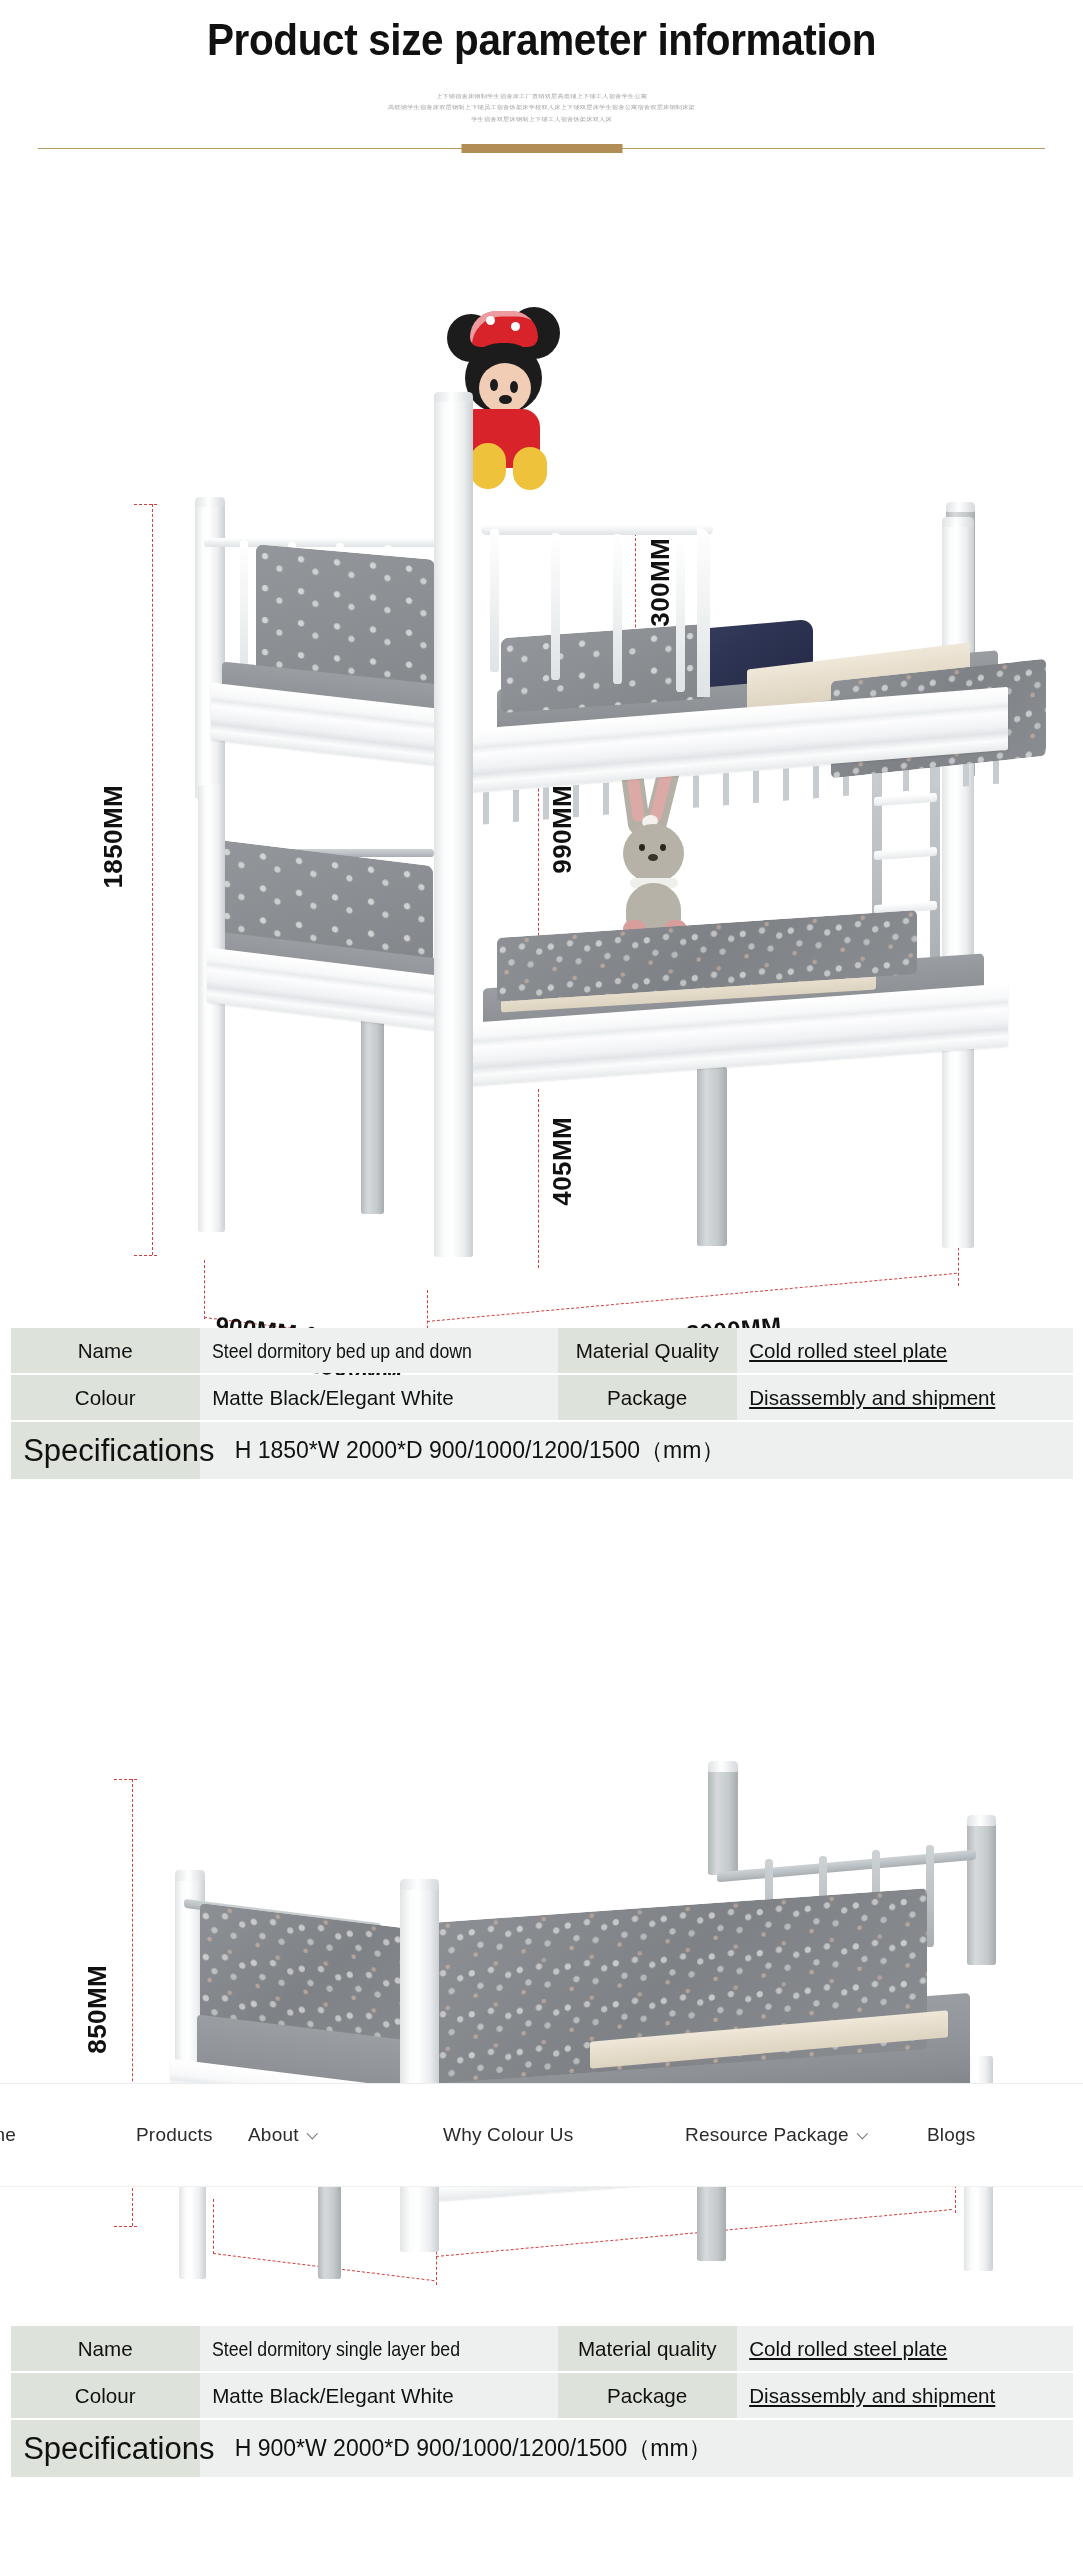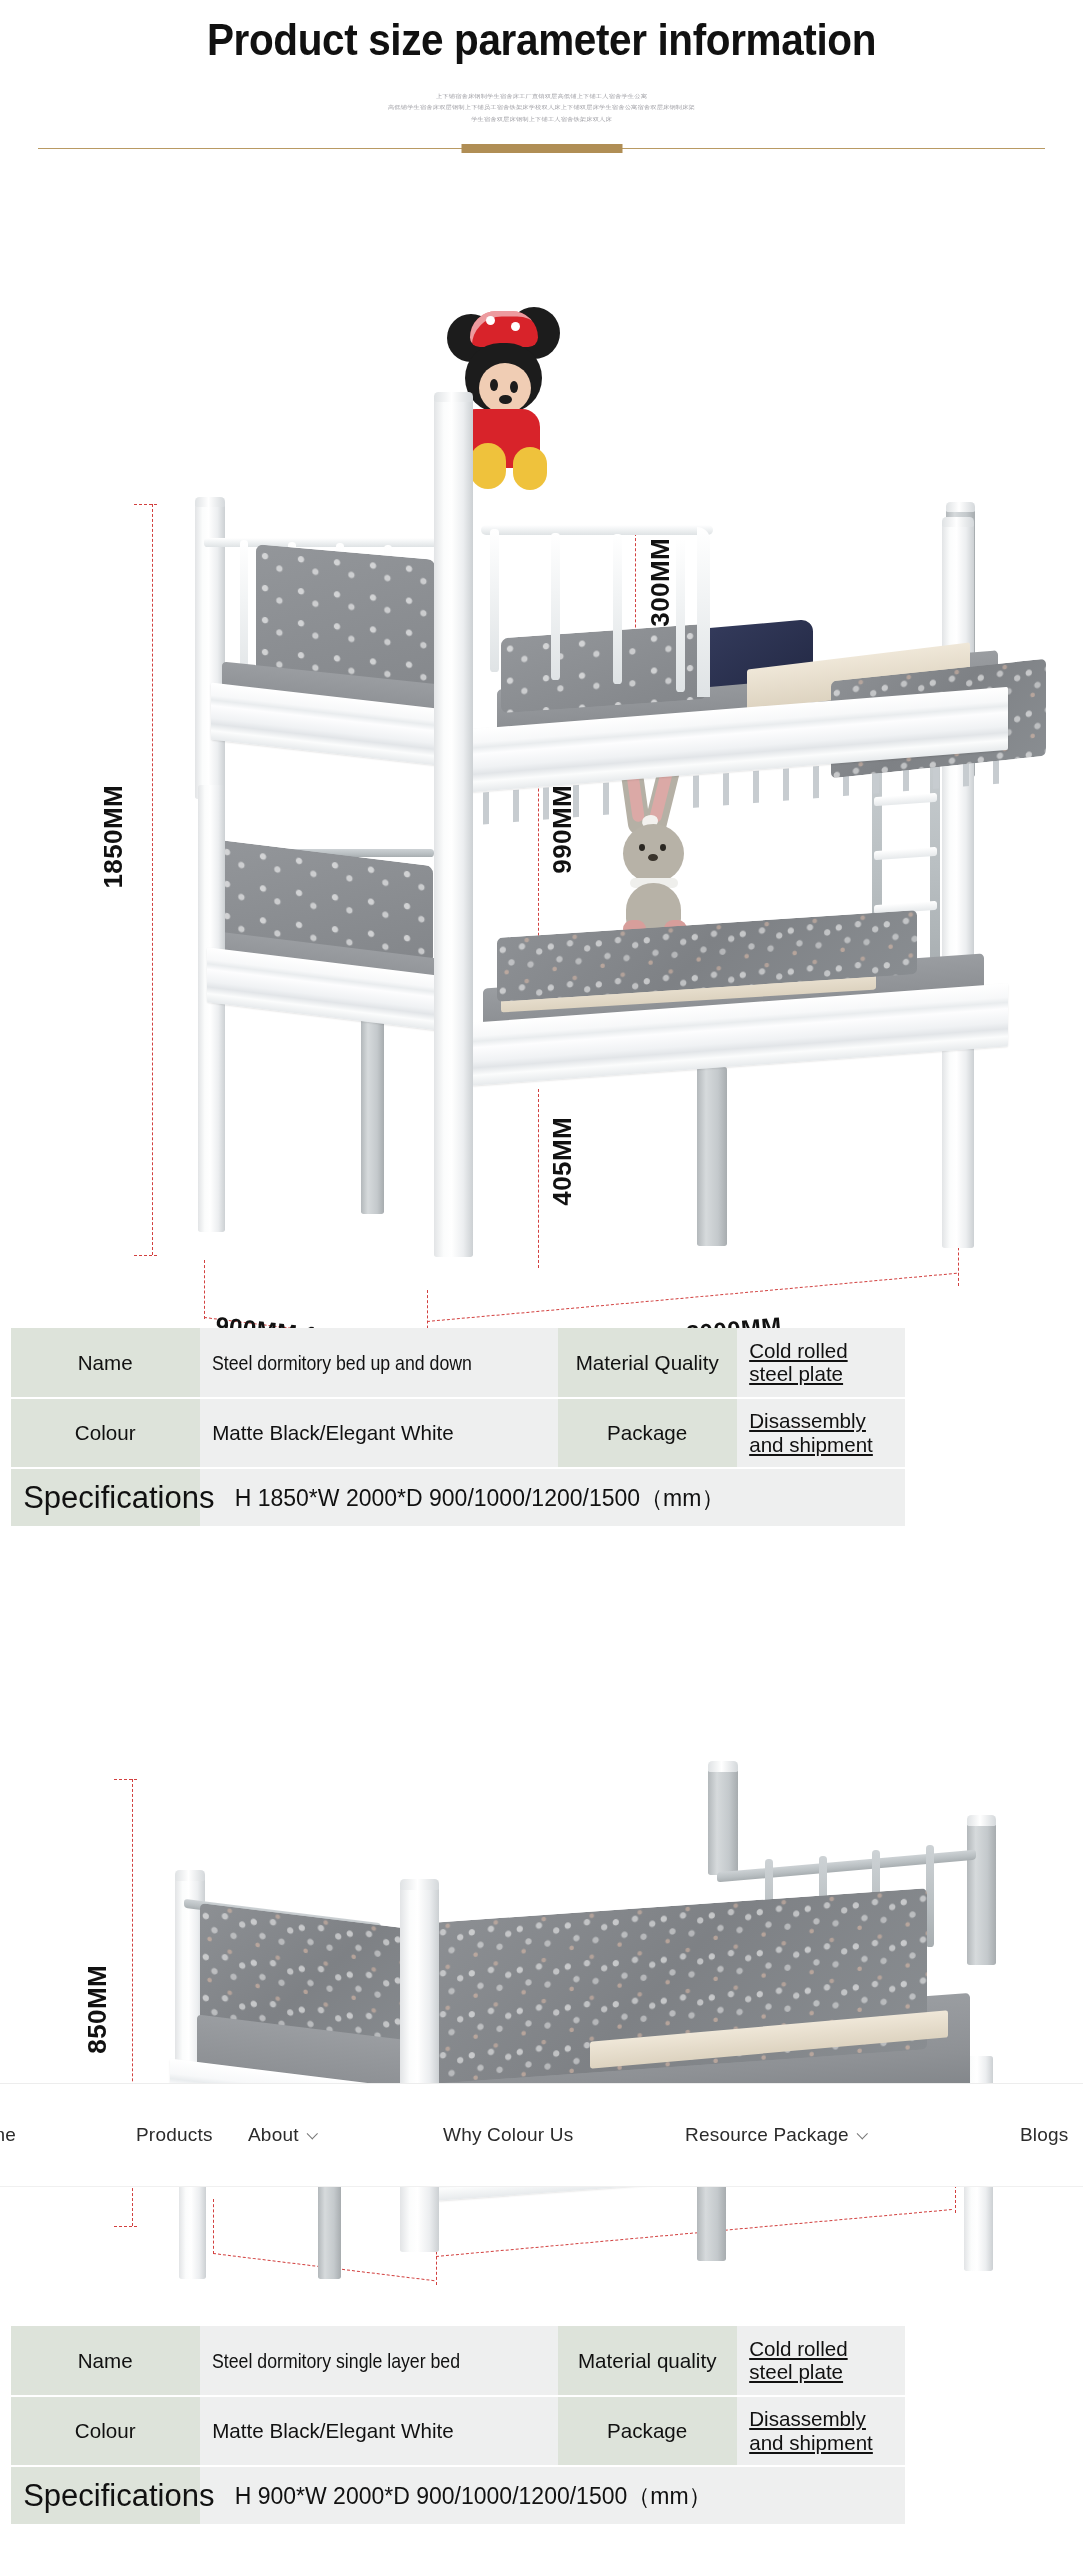--- a/index.html
+++ b/index.html
@@ -174,21 +174,21 @@
   .ladder-rung {
     position: absolute;
     background: linear-gradient(to bottom, #ffffff, #e6e9eb);
     border-radius: 2.7px;
   }
   .plush-minnie { position: absolute; }
   .plush-bunny { position: absolute; }
 
   
   .spec-table {
-    width: 894px;
+    width: 1062px;
     margin: 0 10.7px;
     border-collapse: separate;
     border-spacing: 0 2.7px;
     table-layout: fixed;
   }
   .spec-table td {
     padding: 10.7px 12.5px;
     font-size: 20.6px;
     vertical-align: middle;
     line-height: 1.15;
@@ -489,21 +489,21 @@
       <span>About</span>
       <i class="chev"></i>
     </a>
     <a class="nav-item" style="left:443px;">
       <span>Why Colour Us</span>
     </a>
     <a class="nav-item" style="left:685px;">
       <span>Resource Package</span>
       <i class="chev"></i>
     </a>
-    <a class="nav-item" style="left:1020px;">
+    <a class="nav-item" style="left:927px;">
       <span>Blogs</span>
     </a>
   </div>
 </nav>
 
 <div class="tbl-block-2">
   <table class="spec-table">
     <tbody>
       <tr>
         <td class="cell-label c-w1">Name</td>

